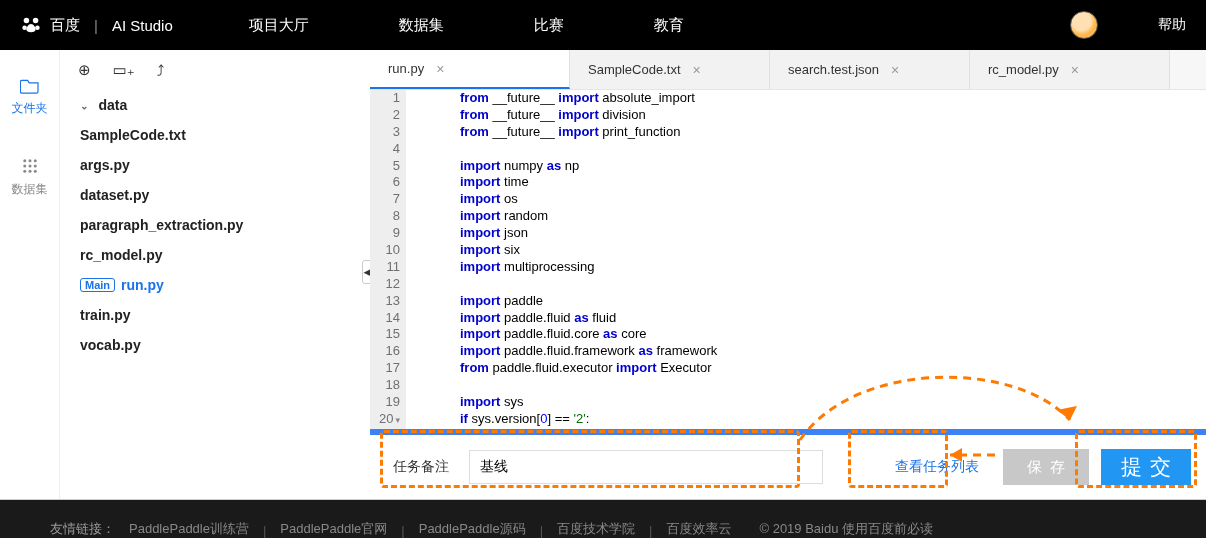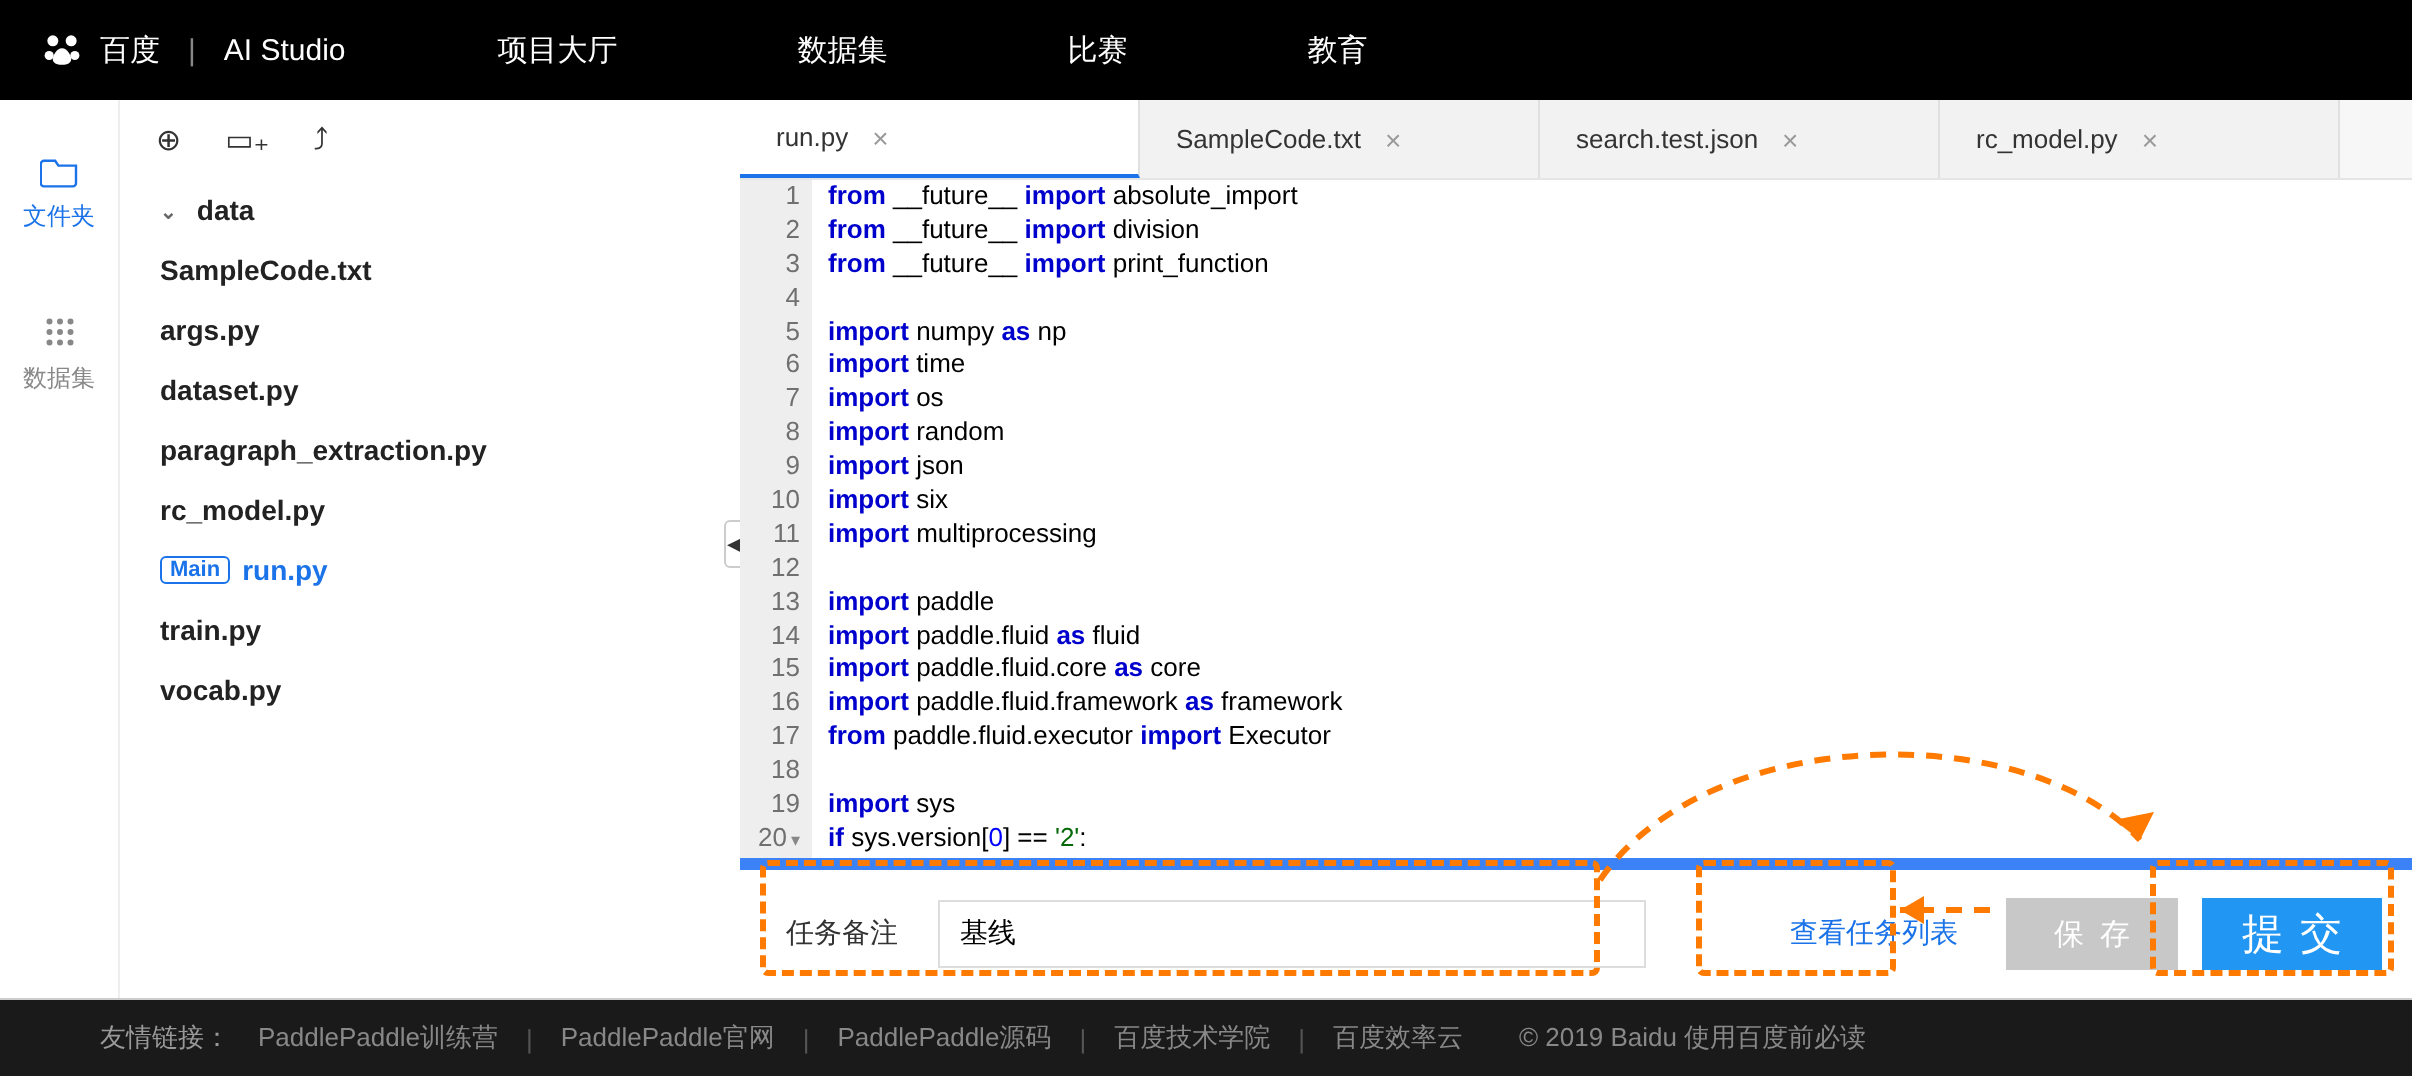--- a/index.html
+++ b/index.html
@@ -34,21 +34,21 @@
 .editor-area { flex: 1; display: flex; flex-direction: column; position: relative; }
 .tabs { height: 40px; display: flex; border-bottom: 1px solid #e5e5e5; background: #f7f7f7; }
 .tab { padding: 0 18px; display: flex; align-items: center; gap: 12px; font-size: 13px; color: #333; border-right: 1px solid #e0e0e0; background: #f2f2f2; cursor: pointer; min-width: 0; }
 .tab.active { background: #fff; border-bottom: 2px solid #1a73e8; }
 .tab-close { color: #999; font-size: 14px; }
 
 .code { flex: 1; overflow: auto; background: #fff; font-family: Consolas, monospace; font-size: 13px; line-height: 1.3; position: relative; }
 .code-inner { display: block; white-space: pre; padding-right: 20px; }
 .gutter-col { background: #eee; display: inline-block; width: 36px; text-align: right; color: #707070; padding-right: 6px; vertical-align: top; user-select: none; }
 .code-line { display: flex; }
-.line-txt { padding-left: 8px; }
+.line-txt { padding-left: 8px; margin-left: 46px; }
 .kw-blue   { color: #0000cd; font-weight: bold; }
 .kw-str    { color: #036a07; }
 .kw-num    { color: #0000ff; }
 .gutter-fold { color: #888; font-size: 9px; padding-left:2px;}
 
 .collapse-handle { position: absolute; left: -8px; top: 210px; width: 10px; height: 24px; background: #fff; border: 1px solid #ccc; border-radius: 3px 0 0 3px; font-size: 9px; display:flex; align-items:center; justify-content:center; color:#333; cursor:pointer;}
 
 .task-bar { height: 70px; border-top: 6px solid #3b82f6; display: flex; align-items: center; padding: 0 15px; gap: 12px; position: relative; }
 .task-label { font-size: 14px; color: #333; padding: 0 8px; }
 .task-input { width: 354px; height: 34px; border: 1px solid #ddd; padding: 0 10px; font-size: 14px; outline: none; }
@@ -59,21 +59,21 @@
 
 .dashed { position: absolute; border: 3px dashed #ff7a00; border-radius: 4px; pointer-events: none; }
 .dashed.d1 { left: 380px; top: 430px; width: 420px; height: 58px; }
 .dashed.d2 { left: 848px; top: 430px; width: 100px; height: 58px; }
 .dashed.d3 { left: 1075px; top: 430px; width: 122px; height: 58px; }
 
 .arrow { position: absolute; pointer-events: none; }
 .arrow path { stroke: #ff7a00; stroke-width: 3; fill: none; stroke-dasharray: 8 6; }
 .arrow polygon { fill: #ff7a00; }
 
-.footer { background: #1a1a1a; height: 38px; width: 100%; position: absolute; bottom: 0; left: 0; color: #888; font-size: 13px; display: flex; align-items: center; padding: 0 50px; gap: 14px; margin-top: 34px; }
+.footer { background: #1a1a1a; height: 38px; width: 100%; position: absolute; bottom: 0; left: 0; color: #888; font-size: 13px; display: flex; align-items: flex-end; padding: 0 50px; gap: 14px; margin-top: 34px; }
 .footer .flabel { color: #999; }
 .footer .sep { color: #555; }
 .footer a { color: #888; }
 </style>
 </head>
 <body>
 
 <div class="topbar">
   <div class="brand">
     <svg width="22" height="22" viewBox="0 0 24 24">
@@ -85,20 +85,24 @@
       </svg>
     <span>百度</span>
     <span class="brand-sep">|</span>
     <span>AI Studio</span>
   </div>
   <div class="nav">
     <span class="nav-item">项目大厅</span>
     <span class="nav-item">数据集</span>
     <span class="nav-item">比赛</span>
     <span class="nav-item">教育</span>
+  </div>
+  <div class="top-right">
+    <div class="avatar"></div>
+    <span class="help">帮助</span>
   </div>
 </div>
 
 <div class="main">
   <div class="icon-rail">
     <div class="icon-rail-item active">
       <svg width="20" height="16" viewBox="0 0 24 20">
           <path d="M2 3h7l2 3h11v11a2 2 0 0 1-2 2H2a2 2 0 0 1-2-2V5a2 2 0 0 1 2-2z" fill="none" stroke="#1a73e8" stroke-width="1.5"></path>
         </svg>
       <span>文件夹</span>

